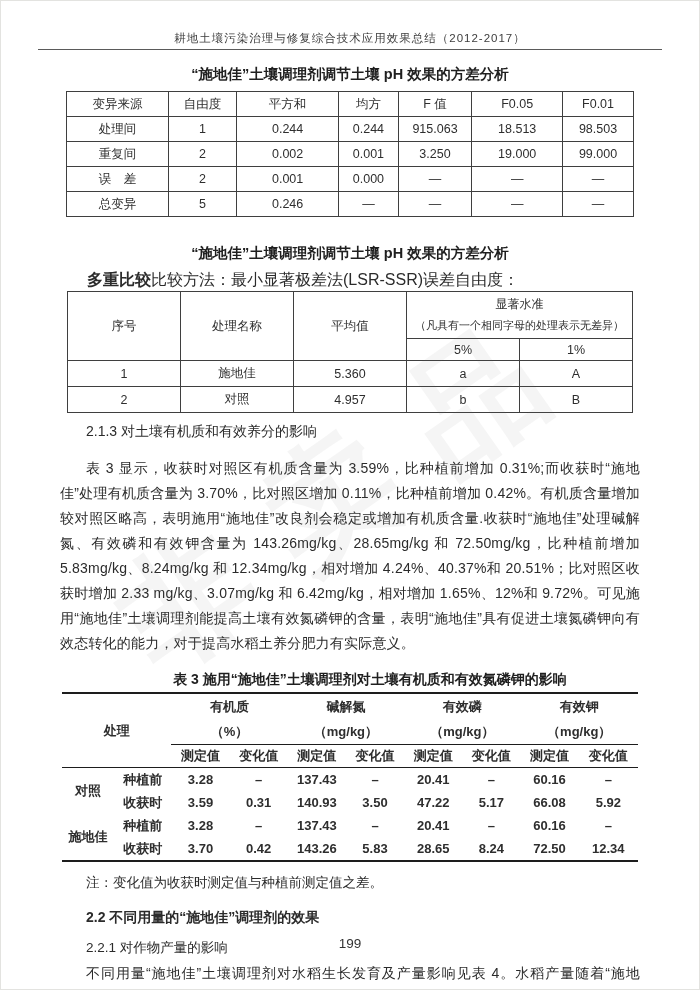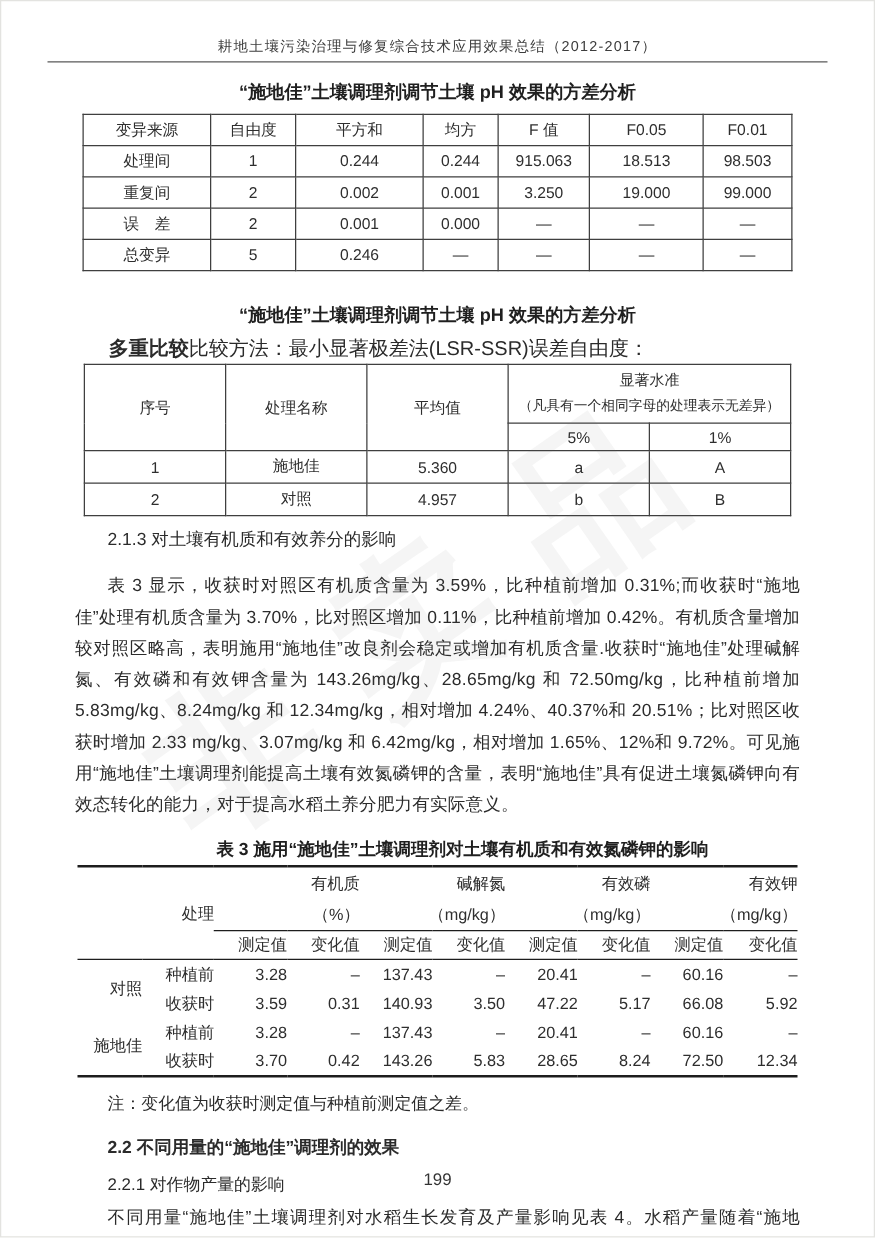--- a/index.html
+++ b/index.html
@@ -35,21 +35,21 @@
   
   .sec-heading,.sub-heading,.body-para,.table-note{margin:13px 60px;}
   .sec-heading{margin-top:6px;font-size:14px;line-height:24px;text-indent:26px;}
   .body-para{margin-top:3px;font-size:14px;line-height:25px;text-indent:26px;text-align:justify;letter-spacing:.2px;}
   
   #table3-title{margin-top:12px;font-size:14px;padding-left:40px;}
   table.rule{
     border-collapse:collapse;width:576px;margin:3px auto 0;table-layout:fixed;
     font-size:13px;border-top:2px solid #1d1d1d;border-bottom:2px solid #1d1d1d;color:#2e2e2e;
   }
-  table.rule th,table.rule td{padding:0;text-align:right;font-weight:normal;}
+  table.rule th,table.rule td{padding:0;text-align:center;font-weight:bold;}
   table.rule .r1 th{height:26px;}
   table.rule .r2 th{height:24px;}
   table.rule .r2 th.unit{border-bottom:1.5px solid #1d1d1d;}
   table.rule .r3 th{height:22px;border-bottom:1.5px solid #1d1d1d;}
   table.rule th.treat{border-bottom:1.5px solid #1d1d1d;}
   table.rule tbody td{height:23px;}
   .table-note{margin-top:11px;font-size:13.5px;text-indent:26px;line-height:20px;}
   .h22{margin:9px 60px 0;font-size:14px;font-weight:bold;text-indent:26px;line-height:22px;}
   .h221{margin:10px 60px 0;font-size:13.5px;text-indent:26px;line-height:20px;}
   .page-number{position:absolute;left:0;top:936px;width:100%;text-align:center;font-size:13.5px;color:#333;}

